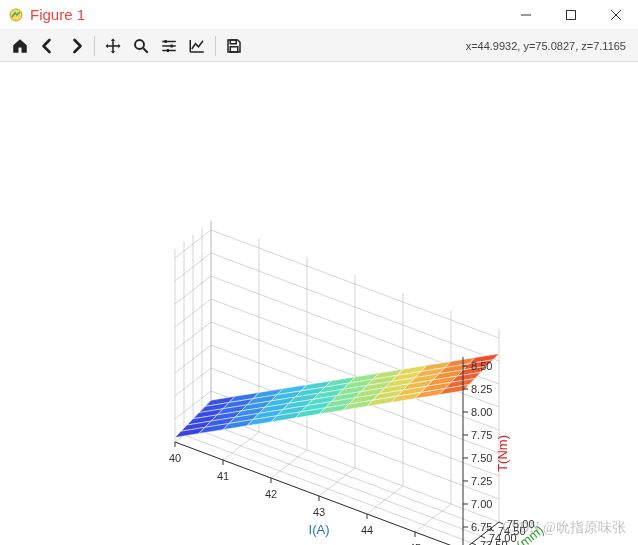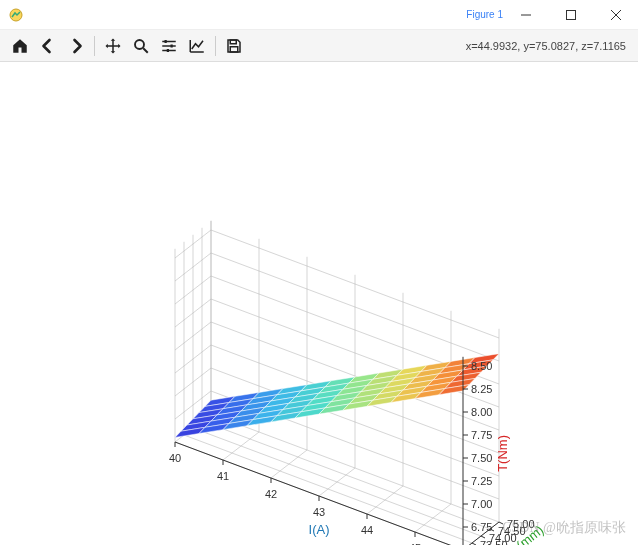--- a/index.html
+++ b/index.html
@@ -1,19 +1,19 @@
 <!DOCTYPE html>
 <html><head>
 <meta charset="utf-8">
 <style>
   * { box-sizing: border-box; margin: 0; padding: 0; }
   body { font-family: "Segoe UI", Arial, sans-serif; font-size: 12px; background: #fff; width: 638px; height: 545px; overflow: hidden; position: relative; }
   .titlebar { height: 30px; display: flex; align-items: center; padding: 0 0 0 8px; background: #fff; border-bottom: 1px solid #eee; }
   .titlebar .icon { width: 16px; height: 16px; margin-right: 6px; }
-  .titlebar .title { flex: 1; font-size: 10px; color: #3b82f6; text-align: right; }
+  .titlebar .title { flex: 1; font-size: 15px; color: #ef4444; }
   .winbtn { width: 45px; height: 30px; display: flex; align-items: center; justify-content: center; color: #333; }
   .toolbar { height: 32px; background: #f5f5f5; border-bottom: 1px solid #ddd; display: flex; align-items: center; padding: 0 6px; }
   .tbtn { width: 28px; height: 28px; display: flex; align-items: center; justify-content: center; color: #222; }
   .sep { width: 1px; height: 20px; background: #ccc; margin: 0 4px; }
   .coords { margin-left: auto; font-size: 11px; color: #444; padding-right: 6px; white-space: nowrap; }
   .plot-area { position: absolute; top: 62px; left: 0; right: 0; bottom: 0; background: #fff; }
   svg.plot { width: 638px; height: 483px; display: block; }
   .xlabel { fill: #1f77b4; font-size: 13px; }
   .ylabel { fill: #2ca02c; font-size: 13px; }
   .zlabel { fill: #d62728; font-size: 13px; }

